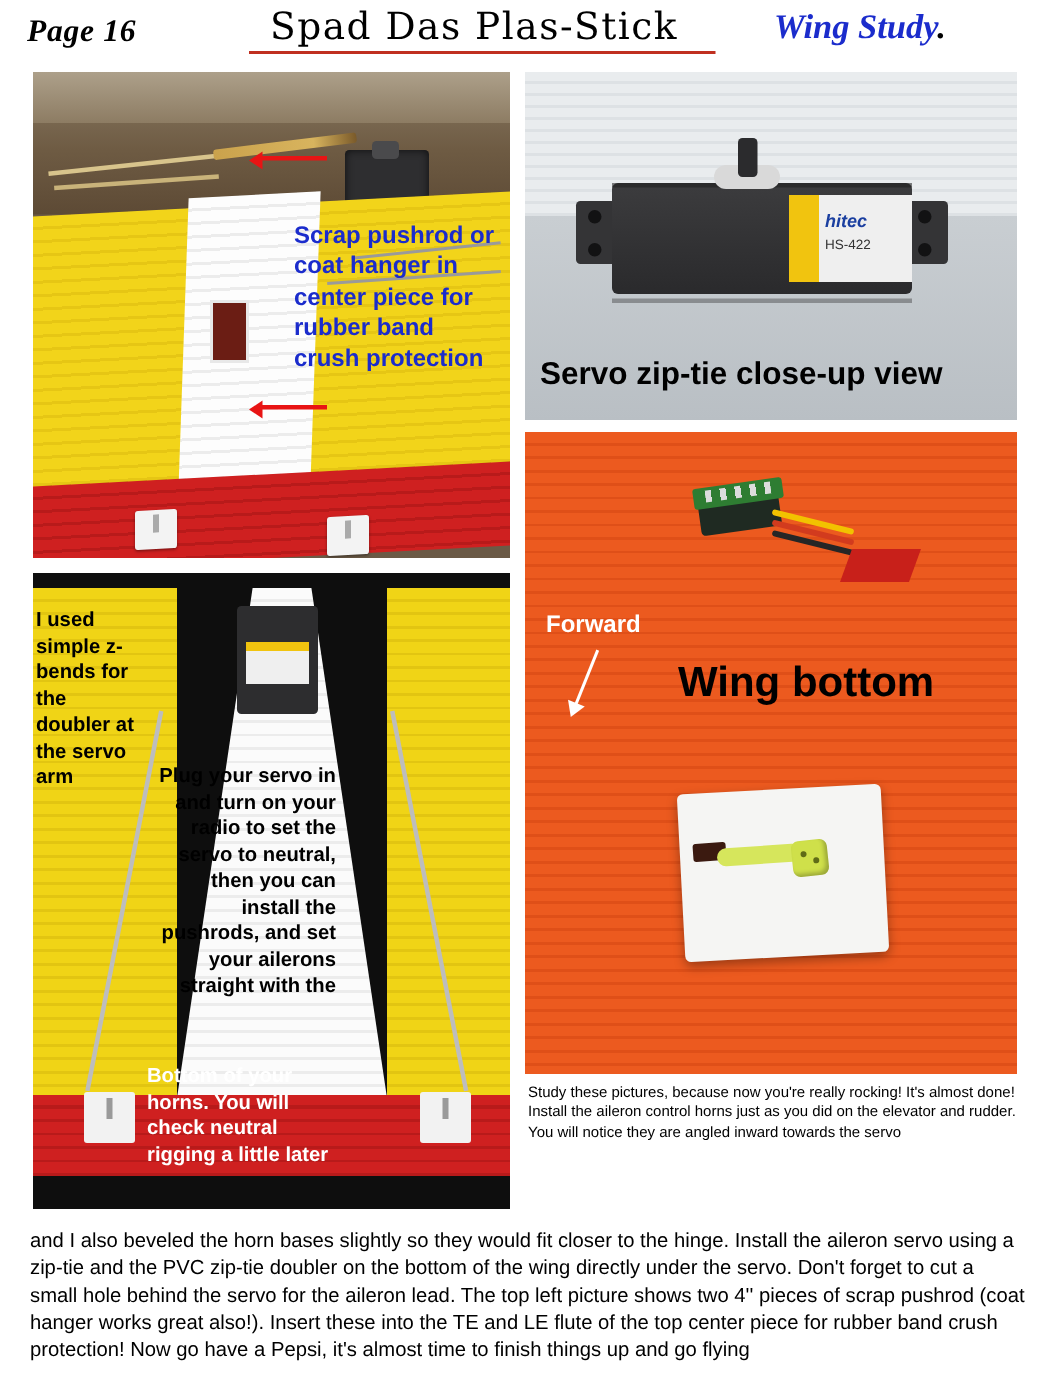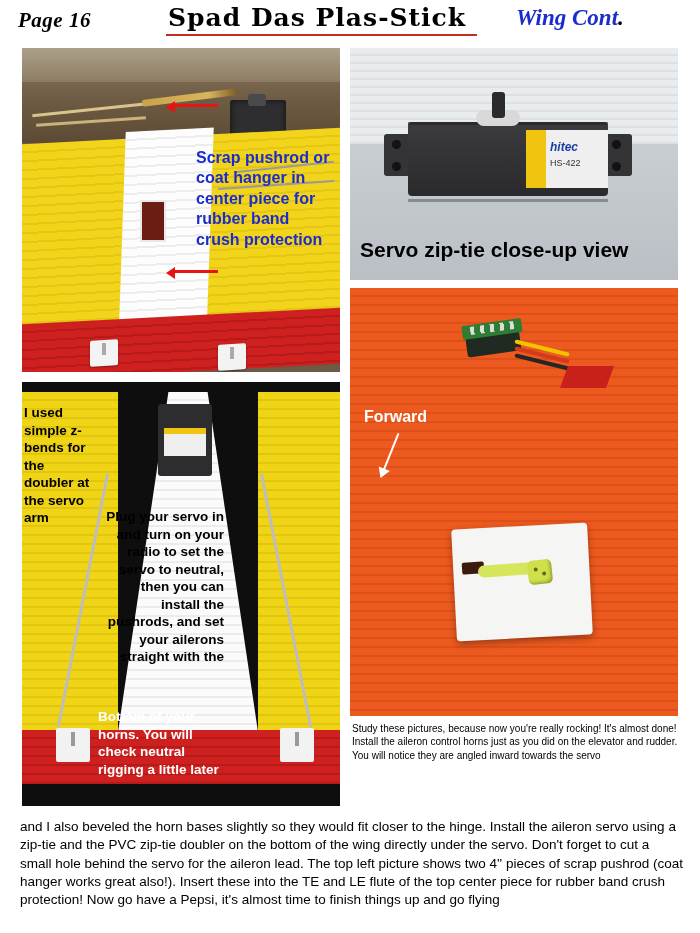--- a/index.html
+++ b/index.html
@@ -28,27 +28,27 @@
     top: 8px;
     font-family: "Liberation Serif", serif;
     font-style: italic;
     font-weight: bold;
     font-size: 21px;
     color: #000;
     letter-spacing: 0.5px;
   }
   .hdr-title {
     position: absolute;
-    left: 168px;
+    left: 180px;
     top: 3px;
     font-family: "DejaVu Serif", serif;
     font-size: 25px;
     color: #000;
     letter-spacing: 1px;
-    font-weight: 700;
+    font-weight: 400;
     white-space: nowrap;
   }
   .hdr-title-underline {
     position: absolute;
     left: 166px;
     top: 34px;
     width: 311px;
     height: 2px;
     background: #c03020;
   }
@@ -468,21 +468,21 @@
   }
 </style>
 </head>
 <body>
 
 <div class="page">
 
   <div class="hdr-page">Page 16</div>
   <div class="hdr-title">Spad Das Plas-Stick</div>
   <div class="hdr-title-underline"></div>
-  <div class="hdr-cont"><span>Wing Cont</span><span class="dot">.</span></div>
+  <div class="hdr-cont"><span>Wing Study</span><span class="dot">.</span></div>
 
   <div class="photo" id="photo-wing-top">
     <div class="bench"></div>
     <div class="bench2"></div>
     <div class="rod1"></div>
     <div class="rod2"></div>
     <div class="pencil"></div>
     <div class="servo-box"></div>
     <div class="servo-wire"></div>
     <div class="wing-yellow"></div>
@@ -534,20 +534,21 @@
     <div class="white-plate"></div>
     <div class="dark-slot"></div>
     <div class="ziptie-tail"></div>
     <div class="ziptie-head">
       <div class="dot1"></div>
       <div class="dot2"></div>
     </div>
   </div>
   <div class="lbl-forward">Forward</div>
   <div class="arrow-white"></div>
+  <div class="lbl-wing-bottom">Wing bottom</div>
 
   <div class="photo" id="photo-pushrods">
     <div class="bg-dark"></div>
     <div class="wing-yellow-l"></div>
     <div class="wing-yellow-r"></div>
     <div class="wing-white"></div>
     <div class="red-strip"></div>
     <div class="servo2">
       <div class="lbl2"></div>
       <div class="lbl"></div>

